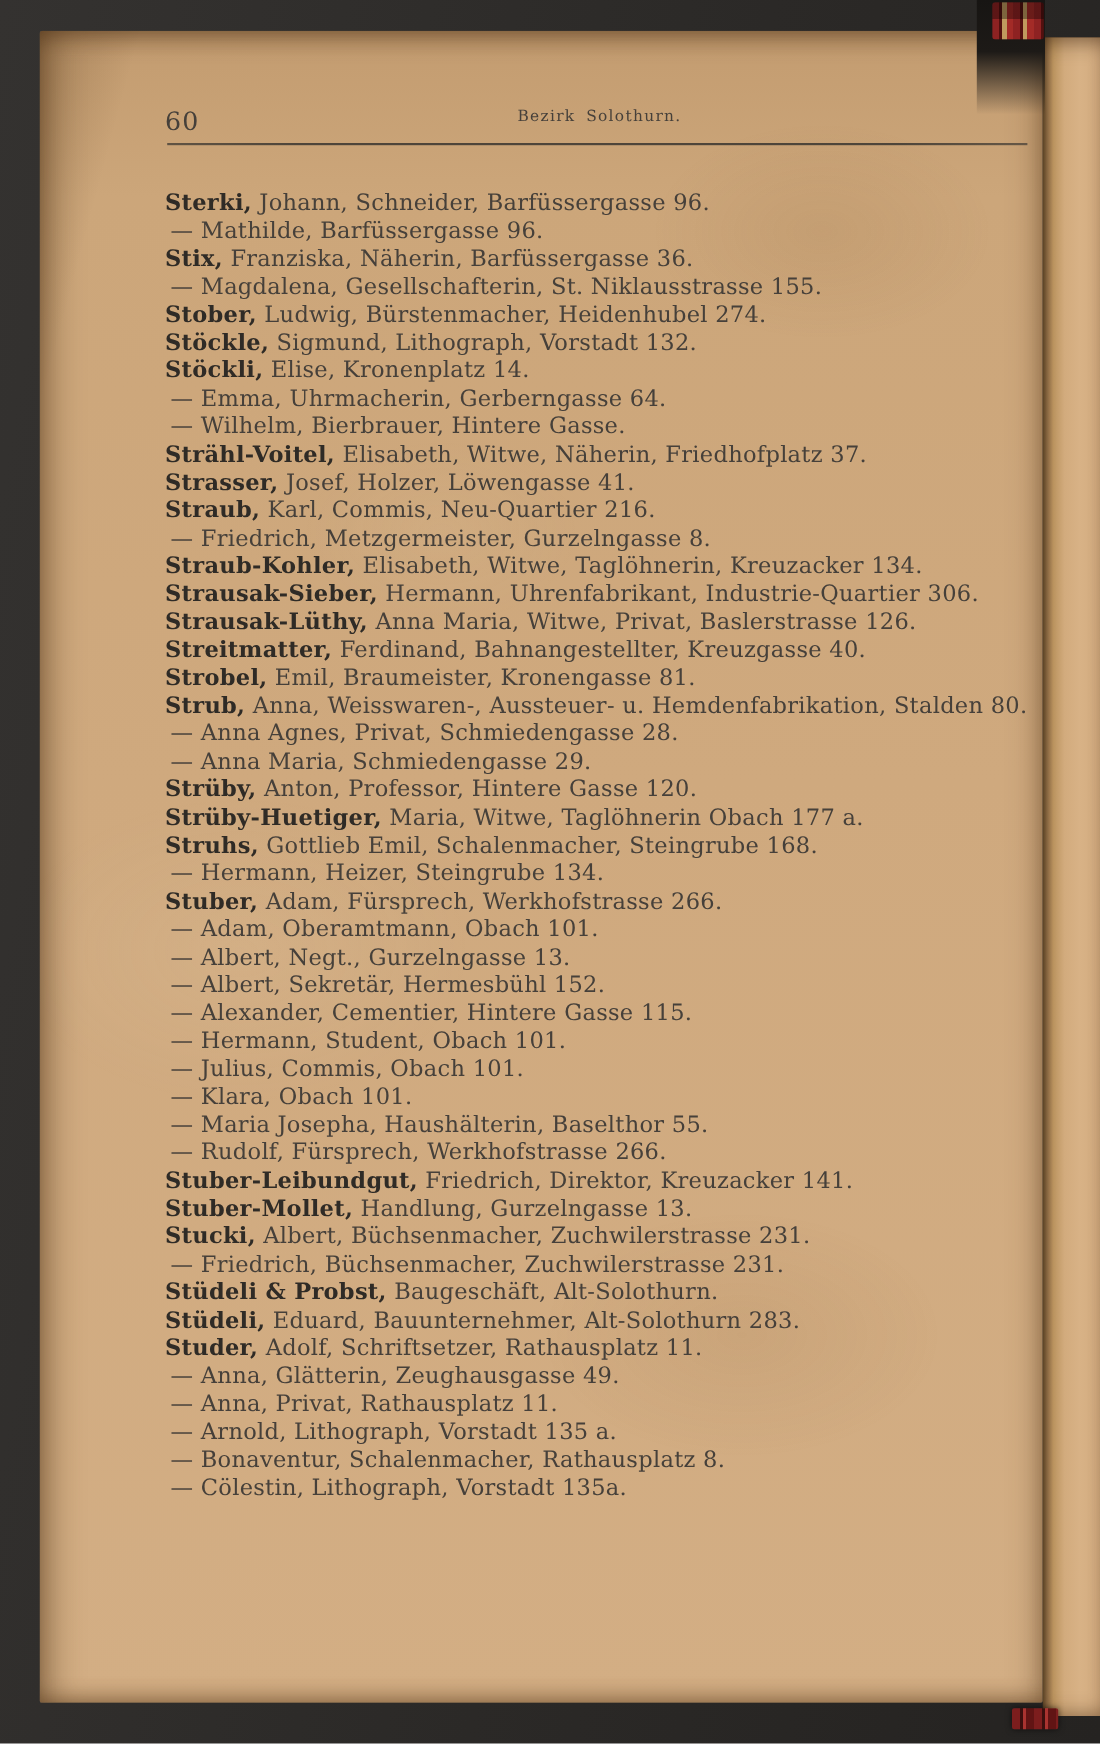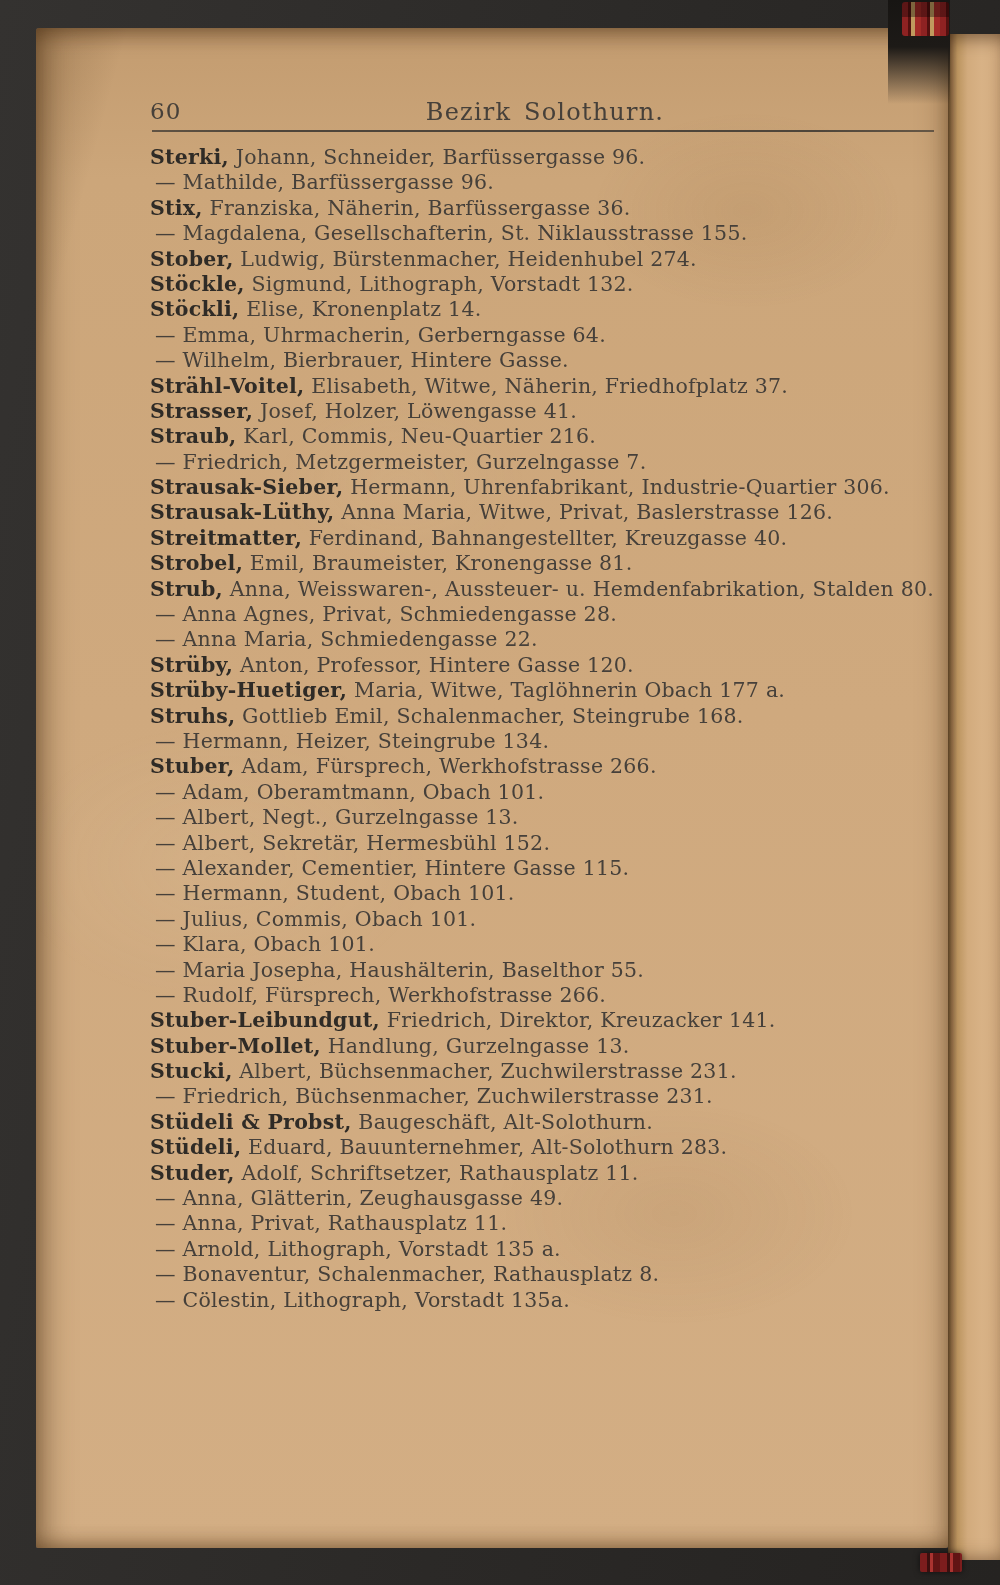--- a/index.html
+++ b/index.html
@@ -65,29 +65,29 @@
     box-shadow: 0 0 6px rgba(0,0,0,0.6);
   }
 
   
   .page-num {
     position: absolute; left: 150px; top: 98px;
     font-size: 23px; color: var(--ink); letter-spacing: 1px;
   }
   .header-title {
     position: absolute; left: 150px; top: 98px; width: 790px;
-    text-align: center; font-size: 24px; color: var(--ink);
+    text-align: center; font-size: 14px; color: var(--ink);
     letter-spacing: 1.2px; word-spacing: 4px;
   }
   .rule {
     position: absolute; left: 152px; top: 130px; width: 782px; height: 2px;
     background: linear-gradient(to right, rgba(78,69,58,0.85), var(--rule) 15%, var(--rule) 85%, rgba(78,69,58,0.8));
   }
   .list {
-    position: absolute; left: 150px; top: 145px; width: 790px;
+    position: absolute; left: 150px; top: 172px; width: 790px;
     font-size: 20.5px; line-height: 25.4px; letter-spacing: 0.25px;
     color: var(--ink); white-space: nowrap;
   }
   .entry { height: 25.4px; }
   .entry.dash { padding-left: 5px; }
   .surname { font-weight: bold; color: var(--ink_bold); }
 </style>
 </head>
 <body>
 
@@ -110,28 +110,29 @@
       <div class="entry"><span class="surname">Stix,</span> Franziska, Näherin, Barfüssergasse 36.</div>
       <div class="entry dash">— Magdalena, Gesellschafterin, St. Niklausstrasse 155.</div>
       <div class="entry"><span class="surname">Stober,</span> Ludwig, Bürstenmacher, Heidenhubel 274.</div>
       <div class="entry"><span class="surname">Stöckle,</span> Sigmund, Lithograph, Vorstadt 132.</div>
       <div class="entry"><span class="surname">Stöckli,</span> Elise, Kronenplatz 14.</div>
       <div class="entry dash">— Emma, Uhrmacherin, Gerberngasse 64.</div>
       <div class="entry dash">— Wilhelm, Bierbrauer, Hintere Gasse.</div>
       <div class="entry"><span class="surname">Strähl-Voitel,</span> Elisabeth, Witwe, Näherin, Friedhofplatz 37.</div>
       <div class="entry"><span class="surname">Strasser,</span> Josef, Holzer, Löwengasse 41.</div>
       <div class="entry"><span class="surname">Straub,</span> Karl, Commis, Neu-Quartier 216.</div>
-      <div class="entry dash">— Friedrich, Metzgermeister, Gurzelngasse 7.</div>
+      <div class="entry dash">— Friedrich, Metzgermeister, Gurzelngasse 8.</div>
+      <div class="entry"><span class="surname">Straub-Kohler,</span> Elisabeth, Witwe, Taglöhnerin, Kreuzacker 134.</div>
       <div class="entry"><span class="surname">Strausak-Sieber,</span> Hermann, Uhrenfabrikant, Industrie-Quartier 306.</div>
       <div class="entry"><span class="surname">Strausak-Lüthy,</span> Anna Maria, Witwe, Privat, Baslerstrasse 126.</div>
       <div class="entry"><span class="surname">Streitmatter,</span> Ferdinand, Bahnangestellter, Kreuzgasse 40.</div>
       <div class="entry"><span class="surname">Strobel,</span> Emil, Braumeister, Kronengasse 81.</div>
       <div class="entry"><span class="surname">Strub,</span> Anna, Weisswaren-, Aussteuer- u. Hemdenfabrikation, Stalden 80.</div>
       <div class="entry dash">— Anna Agnes, Privat, Schmiedengasse 28.</div>
-      <div class="entry dash">— Anna Maria, Schmiedengasse 22.</div>
+      <div class="entry dash">— Anna Maria, Schmiedengasse 29.</div>
       <div class="entry"><span class="surname">Strüby,</span> Anton, Professor, Hintere Gasse 120.</div>
       <div class="entry"><span class="surname">Strüby-Huetiger,</span> Maria, Witwe, Taglöhnerin Obach 177 a.</div>
       <div class="entry"><span class="surname">Struhs,</span> Gottlieb Emil, Schalenmacher, Steingrube 168.</div>
       <div class="entry dash">— Hermann, Heizer, Steingrube 134.</div>
       <div class="entry"><span class="surname">Stuber,</span> Adam, Fürsprech, Werkhofstrasse 266.</div>
       <div class="entry dash">— Adam, Oberamtmann, Obach 101.</div>
       <div class="entry dash">— Albert, Negt., Gurzelngasse 13.</div>
       <div class="entry dash">— Albert, Sekretär, Hermesbühl 152.</div>
       <div class="entry dash">— Alexander, Cementier, Hintere Gasse 115.</div>
       <div class="entry dash">— Hermann, Student, Obach 101.</div>

